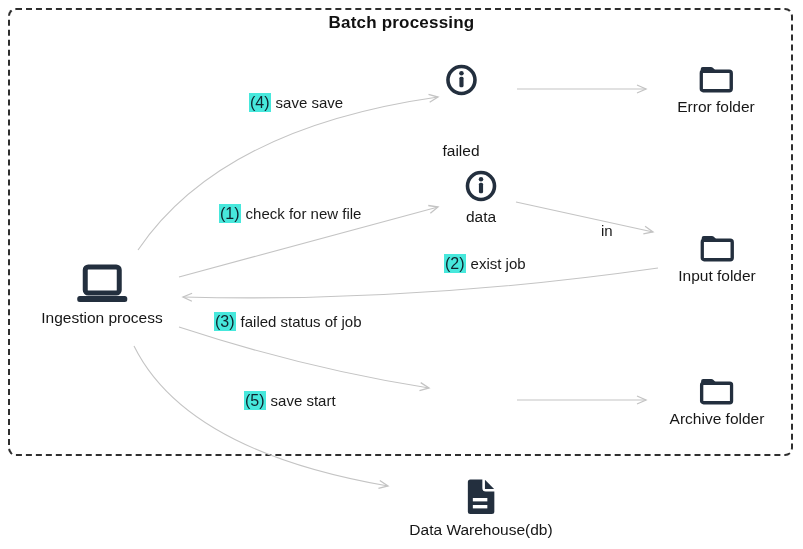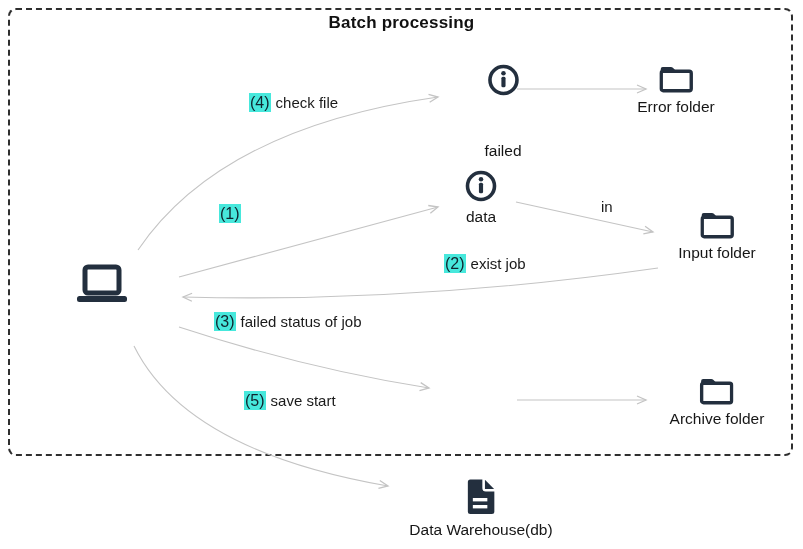--- a/index.html
+++ b/index.html
@@ -24,21 +24,21 @@
   }
   .node .ic{display:block;line-height:0;}
   .node .nl{font-size:15.5px;color:#161616;white-space:nowrap;}
   .elabel{
     position:absolute;display:flex;align-items:baseline;gap:5px;white-space:nowrap;
   }
   .elabel .hl{
     background:#47E8DC;color:#10242e;font-size:16px;padding:0 1px;line-height:19px;
   }
   .elabel .et{font-size:15px;color:#1a1a1a;}
-  .elabel.plain .et{font-size:15px;}
+  .elabel.plain .et{font-size:15px;margin-top:24px;}
 </style>
 </head>
 <body>
 
 <div class="stage">
 
   <div class="frame"></div>
 
   <div class="title">Batch processing</div>
 
@@ -60,23 +60,24 @@
     </g>
   </svg>
 
   <div class="node" style="left:102px;top:264px;">
     <span class="ic">
       <svg width="52" height="40" viewBox="0 0 52 40">
         <rect x="9" y="3" width="34" height="26" rx="3" fill="#ffffff" stroke="#232F3E" stroke-width="5"></rect>
         <rect x="1" y="32" width="50" height="6" rx="2.5" fill="#232F3E"></rect>
       </svg>
     </span>
+    <span class="nl">Ingestion process</span>
   </div>
 
-  <div class="node" style="left:503px;top:63px;gap:45px;">
+  <div class="node" style="left:461px;top:63px;gap:45px;">
     <span class="ic">
       <svg width="34" height="34" viewBox="0 0 36 36">
         <circle cx="18" cy="18" r="14.3" fill="#ffffff" stroke="#232F3E" stroke-width="3.8"></circle>
         <circle cx="18" cy="10.8" r="2.4" fill="#232F3E"></circle>
         <rect x="15.8" y="14.6" width="4.4" height="11" rx="1.6" fill="#232F3E"></rect>
       </svg>
     </span>
     <span class="nl">failed</span>
   </div>
 
@@ -85,31 +86,31 @@
       <svg width="34" height="34" viewBox="0 0 36 36">
         <circle cx="18" cy="18" r="14.3" fill="#ffffff" stroke="#232F3E" stroke-width="3.8"></circle>
         <circle cx="18" cy="10.8" r="2.4" fill="#232F3E"></circle>
         <rect x="15.8" y="14.6" width="4.4" height="11" rx="1.6" fill="#232F3E"></rect>
       </svg>
     </span>
     <span class="nl">data</span>
   </div>
 
 
-  <div class="node" style="left:676px;top:64px;">
+  <div class="node" style="left:716px;top:64px;">
     <span class="ic">
       <svg width="34" height="29" viewBox="0 0 34 29">
         <path d="M1.5 9 V5 Q1.5 3 3.5 3 H11.5 Q13 3 13.9 3.9 L16.8 6.9 H1.5 Z" fill="#232F3E"></path>
         <rect x="2" y="7.2" width="30" height="19.5" rx="2" fill="#ffffff" stroke="#232F3E" stroke-width="3.4"></rect>
       </svg>
     </span>
     <span class="nl">Error folder</span>
   </div>
 
-  <div class="node" style="left:717px;top:210px;align-items:center;">
+  <div class="node" style="left:717px;top:233px;align-items:center;">
     <span class="ic">
       <svg width="34" height="29" viewBox="0 0 34 29">
         <path d="M1.5 9 V5 Q1.5 3 3.5 3 H11.5 Q13 3 13.9 3.9 L16.8 6.9 H1.5 Z" fill="#232F3E"></path>
         <rect x="2" y="7.2" width="30" height="19.5" rx="2" fill="#ffffff" stroke="#232F3E" stroke-width="3.4"></rect>
       </svg>
     </span>
     <span class="nl">Input folder</span>
   </div>
 
   <div class="node" style="left:717px;top:376px;">
@@ -129,25 +130,26 @@
         <path d="M19.6 1.8 L28.8 11 H19.6 Z" fill="#232F3E"></path>
         <rect x="7.5" y="20" width="14.5" height="3.4" fill="#ffffff"></rect>
         <rect x="7.5" y="27" width="14.5" height="3.4" fill="#ffffff"></rect>
       </svg>
     </span>
     <span class="nl">Data Warehouse(db)</span>
   </div>
 
   <div class="elabel" style="left:249px;top:93px;">
     <span class="hl">(4)</span>
-    <span class="et">check file</span>
+    <span class="et">save save</span>
   </div>
 
   <div class="elabel" style="left:219px;top:204px;">
     <span class="hl">(1)</span>
+    <span class="et">check for new file</span>
   </div>
 
   <div class="elabel plain" style="left:601px;top:198px;">
     <span class="et">in</span>
   </div>
 
   <div class="elabel" style="left:444px;top:254px;">
     <span class="hl">(2)</span>
     <span class="et">exist job</span>
   </div>

